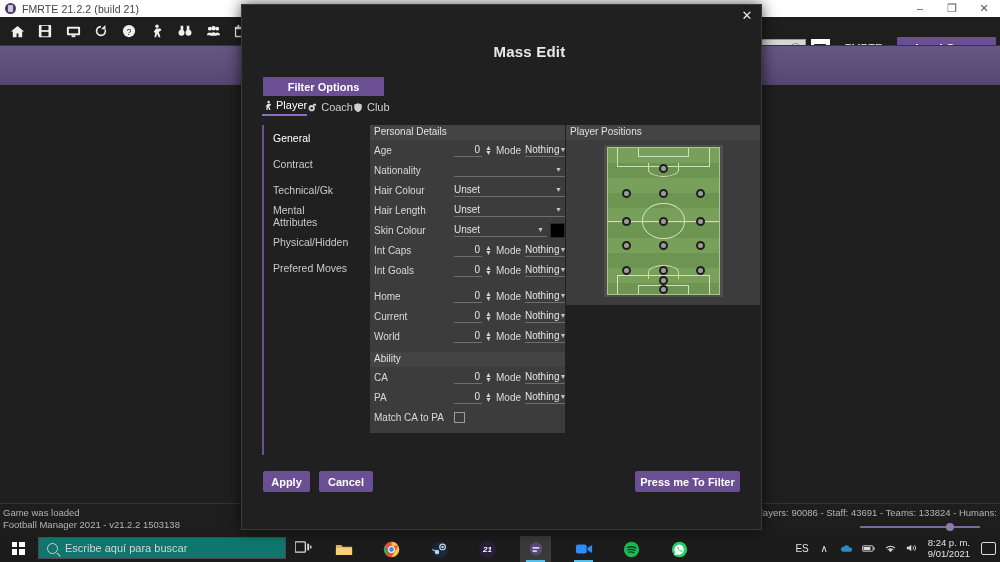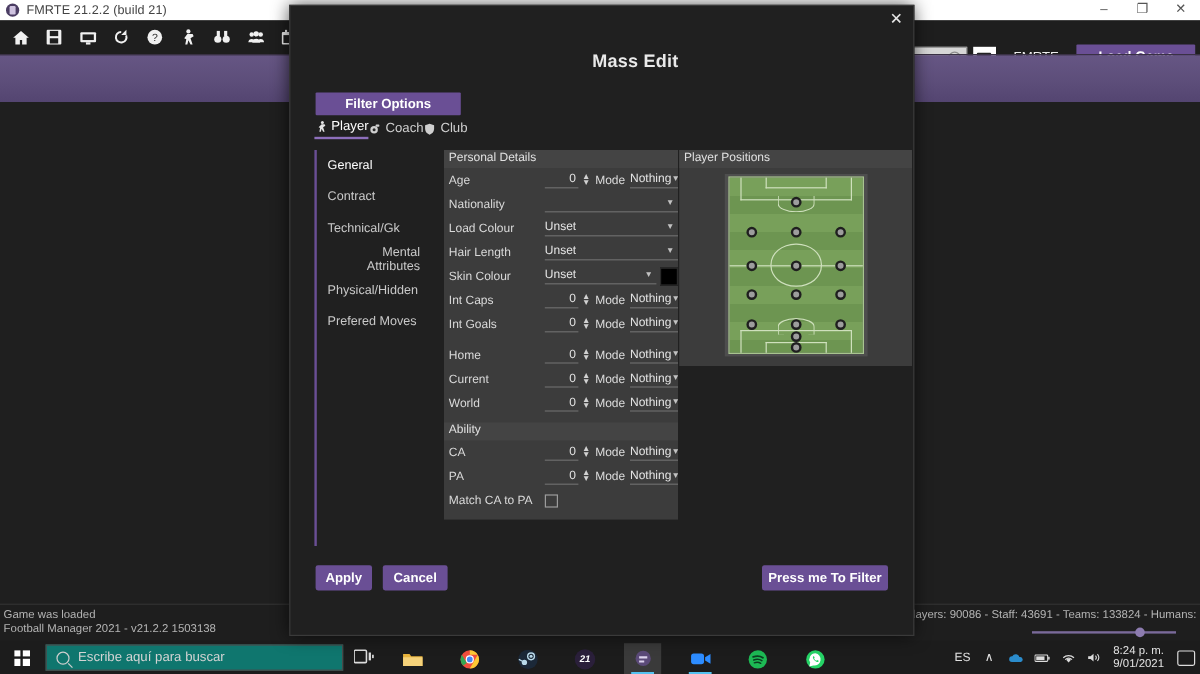--- a/index.html
+++ b/index.html
@@ -63,21 +63,21 @@
     color:#fff;font-size:11px;font-weight:bold;display:flex;align-items:center;justify-content:center;
     border-radius:1px;}
   #entity-tabs{position:absolute;left:20px;top:94px;display:flex;align-items:flex-end;}
   #entity-tabs .etab{display:flex;align-items:center;gap:3px;font-size:11px;color:#cfcfcf;
     padding-bottom:3px;}
   #entity-tabs .etab.active{color:#fff;border-bottom:2px solid #8d6fbb;}
   #entity-tabs .etab .ic{width:11px;height:11px;display:flex;align-items:center;justify-content:center;}
 
   #dialog-content{position:absolute;left:20px;top:120px;width:480px;height:348px;}
   #section-nav{position:absolute;left:0;top:0;width:86px;height:330px;
-    border-left:2px solid #6a4f95;text-align:right;}
+    border-left:2px solid #6a4f95;}
   #section-nav .sec{height:26px;display:flex;align-items:center;padding-left:9px;font-size:10.5px;
     color:#c9c9c9;}
   #section-nav .sec.active{color:#fff;}
   #form-panel{position:absolute;left:108px;top:0;width:195px;height:308px;background:#3c3c3c;
     overflow:hidden;}
   .grp-header{height:15px;background:#444;color:#e0e0e0;font-size:10px;padding:1px 0 0 4px;
     box-sizing:border-box;}
   .frow{height:20px;display:flex;align-items:center;padding-left:4px;box-sizing:border-box;position:relative;}
   .flabel{font-size:10px;color:#d9d9d9;width:80px;flex:0 0 80px;}
   .fctrl{flex:1;display:flex;align-items:center;height:20px;position:relative;}
@@ -330,21 +330,21 @@
       <div class="frow">
         <div class="flabel">Nationality</div>
         <div class="fctrl">
           <div class="ddl ddl-full">
             <span></span>
             <span class="caret">▼</span>
           </div>
         </div>
       </div>
       <div class="frow">
-        <div class="flabel">Load Colour</div>
+        <div class="flabel">Hair Colour</div>
         <div class="fctrl">
           <div class="ddl ddl-full">
             <span>Unset</span>
             <span class="caret">▼</span>
           </div>
         </div>
       </div>
       <div class="frow">
         <div class="flabel">Hair Length</div>
         <div class="fctrl">

